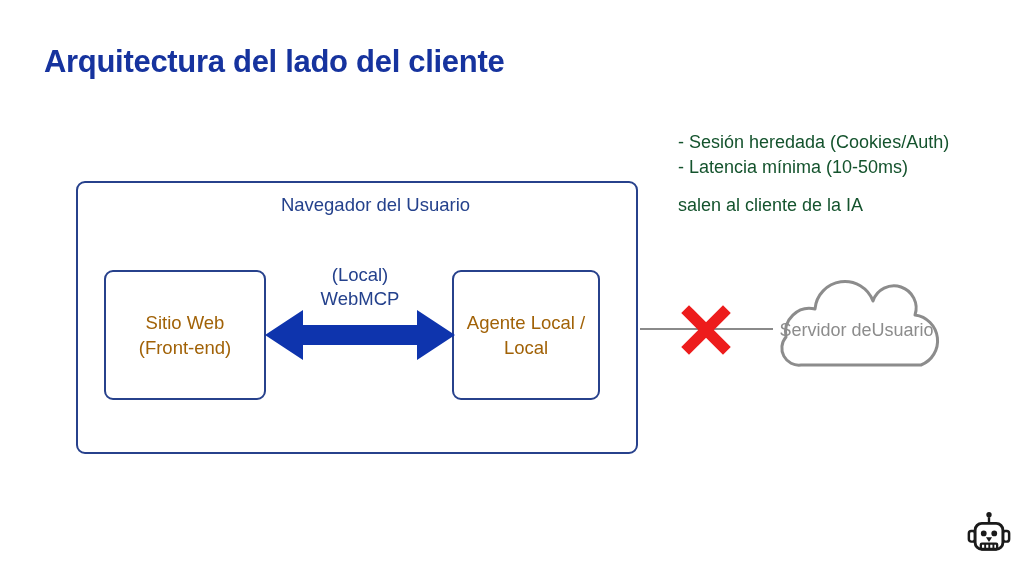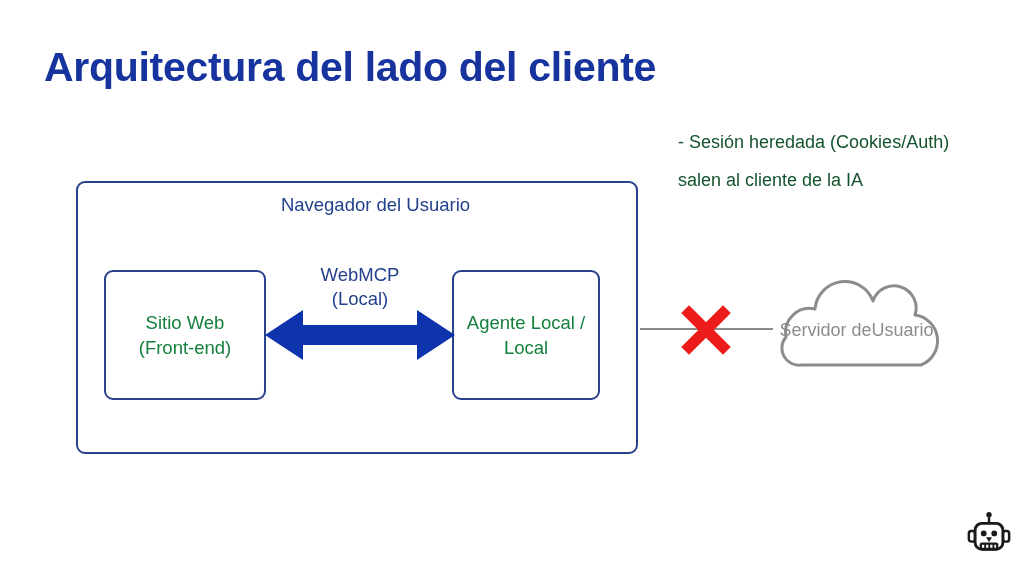--- a/index.html
+++ b/index.html
@@ -2,36 +2,36 @@
 <html><head>
 <meta charset="utf-8">
 <style>
   html,body{margin:0;padding:0;}
   body{
     width:1024px;height:571px;position:relative;background:#ffffff;
     font-family:"Liberation Sans",sans-serif;overflow:hidden;
   }
   .abs{position:absolute;}
   .slide-title{
-    left:44px;top:44px;font-size:41px;font-weight:700;color:#16339E;
+    left:44px;top:44px;font-size:31px;font-weight:700;color:#16339E;
     letter-spacing:-0.3px;white-space:nowrap;
   }
   .notes{left:678px;top:130px;width:330px;color:#14532d;font-size:18px;line-height:25px;}
   .notes .gap{height:13px;}
   .browser-box{
     left:76px;top:181px;width:562px;height:273px;box-sizing:border-box;
     border:2px solid #27418C;border-radius:9px;padding-left:37px;
   }
   .browser-label{
     text-align:center;margin-top:11px;color:#24418C;font-size:18.5px;font-weight:500;
   }
   .node-box{
     box-sizing:border-box;border:2px solid #27418C;border-radius:9px;background:#fff;
     display:flex;flex-direction:column;align-items:center;justify-content:center;
-    color:#15803d;font-size:18.5px;font-weight:500;line-height:25px;text-align:center;
+    color:#a16207;font-size:18.5px;font-weight:500;line-height:25px;text-align:center;
   }
   .website-box{left:104px;top:270px;width:162px;height:130px;}
   .agent-box{left:452px;top:270px;width:148px;height:130px;}
   .protocol-label{
     left:265px;top:263px;width:190px;text-align:center;color:#24418C;
     font-size:18.5px;font-weight:500;line-height:24px;
   }
   .arrow-svg{left:265px;top:310px;}
   .connection-line{left:640px;top:328px;width:133px;height:2px;background:#8A8A8A;}
   .blocked-x{left:678px;top:302px;}
@@ -43,41 +43,42 @@
   }
   .robot-wrap{left:966px;top:508px;}
 </style>
 </head>
 <body>
 
 <div class="abs slide-title">Arquitectura del lado del cliente</div>
 
 <div class="abs notes">
   <div>- Sesión heredada (Cookies/Auth)</div>
+  <div>- Latencia mínima (10-50ms)</div>
   <div class="gap"></div>
   <div>salen al cliente de la IA</div>
 </div>
 
 <div class="abs browser-box">
   <div class="browser-label">Navegador del Usuario</div>
 </div>
 
 <div class="abs node-box website-box">
   <div>Sitio Web</div>
   <div>(Front-end)</div>
 </div>
 
 <div class="abs node-box agent-box">
   <div>Agente Local /</div>
   <div>Local</div>
 </div>
 
 <div class="abs protocol-label">
+  <div>(Local)</div>
   <div>WebMCP</div>
-  <div>(Local)</div>
 </div>
 
 <svg class="abs arrow-svg" width="190" height="50" viewBox="0 0 190 50">
   <polygon points="0,25 38,0 38,15 152,15 152,0 190,25 152,50 152,35 38,35 38,50" fill="#0E34AD"></polygon>
 </svg>
 
 <div class="abs connection-line"></div>
 
 <svg class="abs blocked-x" width="56" height="56" viewBox="0 0 56 56">
   <line x1="11" y1="11" x2="45" y2="45" stroke="#ED1C1C" stroke-width="11" stroke-linecap="square"></line>

